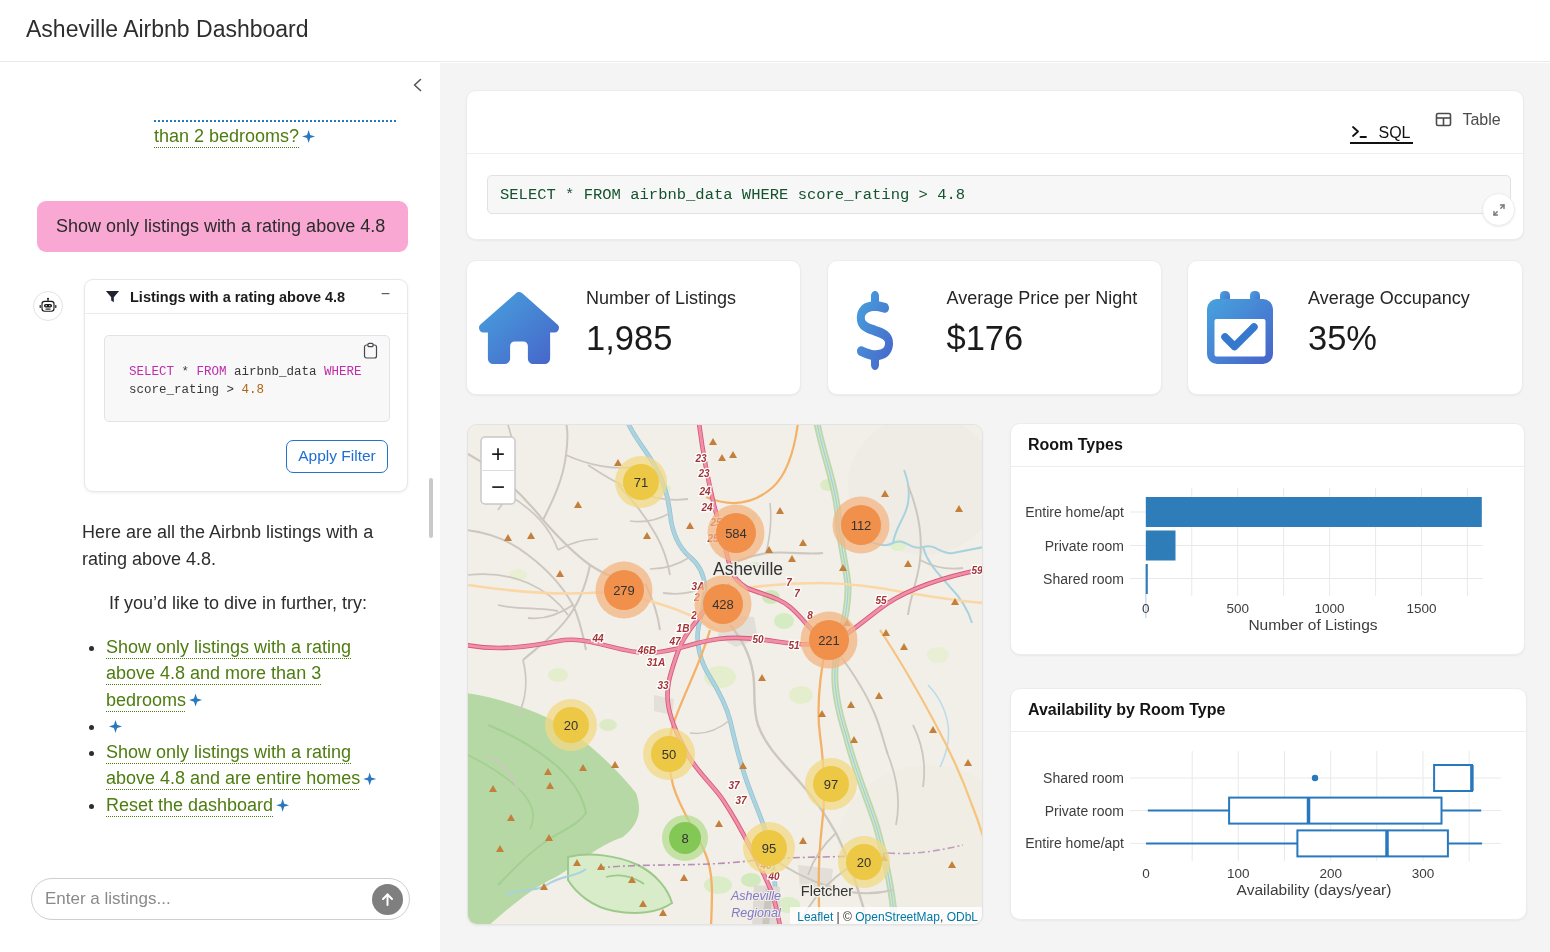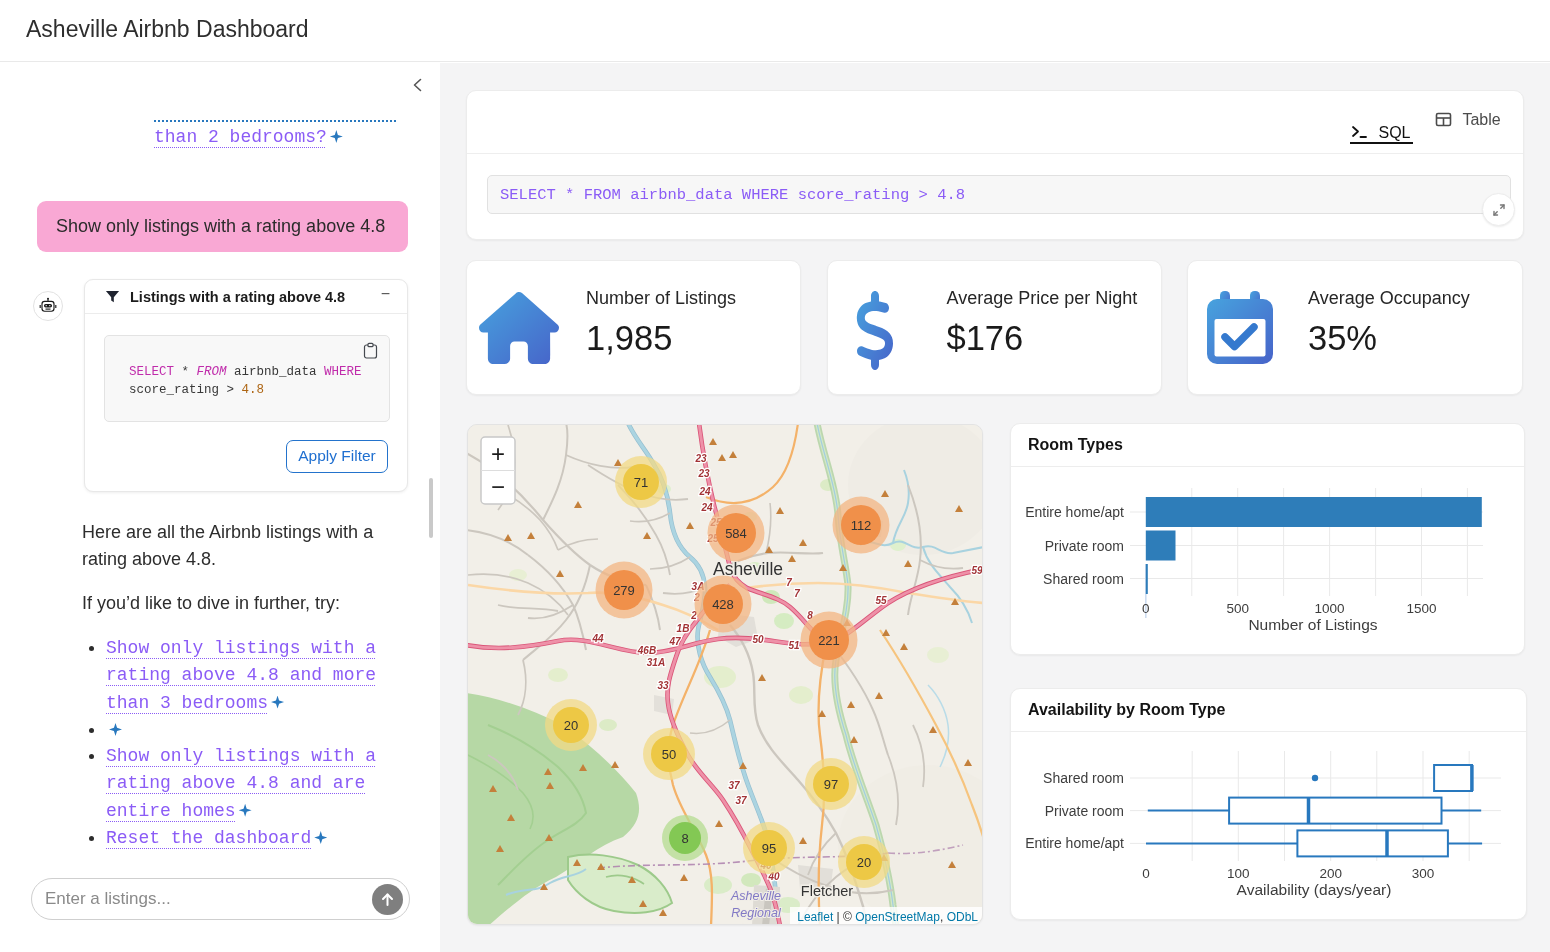--- a/index.html
+++ b/index.html
@@ -1,20 +1,20 @@
 <!DOCTYPE html>
 <html><head>
 <meta charset="utf-8">
 <style>
 * { margin:0; padding:0; box-sizing:border-box; }
 html,body { width:1550px; height:952px; font-family:"Liberation Sans", sans-serif; background:#fff; overflow:hidden; }
 #stage { position:relative; width:1550px; height:952px; }
 .abs { position:absolute; }
 .card { position:absolute; background:#fff; border:1px solid #ececec; border-radius:10px; box-shadow:0 1px 2px rgba(0,0,0,0.05); }
-.sug { color:#8b5cf6; text-decoration:underline dotted; text-decoration-thickness:1px; text-underline-offset:5px;font-family:Liberation Mono, monospace; }
+.sug { color:#4d7c0f; text-decoration:underline dotted; text-decoration-thickness:1px; text-underline-offset:5px; }
 .spark { display:inline-block; width:13px; height:13px; margin-left:3px; vertical-align:-1px; background:#2878be; clip-path:polygon(50% 0%, 62% 38%, 100% 50%, 62% 62%, 50% 100%, 38% 62%, 0% 50%, 38% 38%); }
 </style>
 </head>
 <body>
 <div id="stage">
 
   <div class="abs" style="left:0;top:0;width:1550px;height:62px;background:#fff;border-bottom:1px solid #e9e9e9;"></div>
   <div class="abs" style="left:26px;top:16px;font-size:23px;color:#2e2e2e;">Asheville Airbnb Dashboard</div>
 
   <div class="abs" style="left:440px;top:63px;width:1110px;height:889px;background:#f4f4f5;"></div>
@@ -51,28 +51,28 @@
             <path d="M1 1h14l-5.6 6.8V13l-2.8-1.8V7.8Z" fill="#1f2430"></path>
           </svg>
         <div style="position:absolute;left:45px;top:9px;font-size:14.5px;font-weight:bold;color:#1c1c1c;">Listings with a rating above 4.8</div>
         <div style="position:absolute;right:17px;top:5px;font-size:16px;color:#555;">−</div>
       </div>
       <div style="position:absolute;left:19px;top:55px;width:286px;height:87px;background:#f8f8f8;border:1px solid #e3e3e3;border-radius:5px;">
         <svg style="position:absolute;right:11px;top:6px;" width="15" height="18" viewBox="0 0 15 17" fill="none" stroke="#45494f" stroke-width="1.2">
             <rect x="1.5" y="2.5" width="12" height="13" rx="2"></rect>
             <rect x="5" y="0.8" width="5" height="3.4" rx="1" fill="#f8f8f8"></rect>
           </svg>
-        <div style="position:absolute;left:24px;top:27px;font-family:'Liberation Mono',monospace;font-size:12.5px;line-height:18px;color:#383838;"><span style="color:#c02cab;">SELECT</span> * <span style="color:#c02cab;font-style:italic;">FROM</span> airbnb_data <span style="color:#c02cab;">WHERE</span><br>score_rating &gt; <span style="color:#ad6513;">4.8</span></div>
+        <div style="position:absolute;left:24px;top:27px;font-family:'Liberation Mono',monospace;font-size:12.5px;line-height:18px;color:#383838;"><span style="color:#c02cab;">SELECT</span> * <span style="color:#c02cab;">FROM</span> airbnb_data <span style="color:#c02cab;">WHERE</span><br>score_rating &gt; <span style="color:#ad6513;">4.8</span></div>
       </div>
       <div style="position:absolute;right:19px;top:160px;width:102px;height:33px;border:1.5px solid #2373cc;border-radius:7px;color:#1f6fd0;font-size:15.5px;text-align:center;line-height:30px;">Apply Filter</div>
     </div>
 
     <div class="abs" style="left:82px;top:456px;width:312px;font-size:18px;line-height:27px;color:#2d2d2d;">
       <div>Here are all the Airbnb listings with a rating above 4.8.</div>
-      <div style="margin-top:17px;">If you’d like to dive in further, try:</div>
+      <div style="margin-top:17px;text-align:center;">If you’d like to dive in further, try:</div>
       <ul style="margin-top:17px;padding-left:24px;line-height:26.3px;">
         <li><span class="sug">Show only listings with a rating above 4.8 and more than 3 bedrooms</span><span class="spark"></span></li>
         <li><span class="spark"></span></li>
         <li><span class="sug">Show only listings with a rating above 4.8 and are entire homes</span><span class="spark"></span></li>
         <li><span class="sug">Reset the dashboard</span><span class="spark"></span></li>
       </ul>
     </div>
 
     <div class="abs" style="left:31px;top:815px;width:379px;height:42px;border:1.5px solid #cfcfcf;border-radius:21px;background:#fff;">
       <div style="position:absolute;left:13px;top:10px;font-size:17px;color:#8a8a8a;">Enter a listings...</div>
@@ -100,21 +100,21 @@
       <div style="position:absolute;left:968px;top:20px;height:26px;">
         <svg style="vertical-align:-3px;" width="17" height="17" viewBox="0 0 17 17" fill="none" stroke="#4b4b4b" stroke-width="1.6">
             <rect x="1.5" y="2.5" width="14" height="12" rx="1.5"></rect>
             <line x1="1.5" y1="7" x2="15.5" y2="7"></line>
             <line x1="8.5" y1="7" x2="8.5" y2="14.5"></line>
           </svg>
         <span style="font-size:16px;color:#4b4b4b;margin-left:6px;">Table</span>
       </div>
     </div>
     <div style="position:absolute;left:20px;top:84px;width:1024px;height:39px;background:#f7f7f7;border:1px solid #e1e1e1;border-radius:5px;">
-      <div style="position:absolute;left:12px;top:10px;font-family:'Liberation Mono',monospace;font-size:15.5px;color:#8b5cf6;">SELECT * FROM airbnb_data WHERE score_rating &gt; 4.8</div>
+      <div style="position:absolute;left:12px;top:10px;font-family:'Liberation Mono',monospace;font-size:15.5px;color:#14532d;">SELECT * FROM airbnb_data WHERE score_rating &gt; 4.8</div>
     </div>
     <div style="position:absolute;left:1015px;top:102px;width:33px;height:33px;border-radius:50%;background:#fff;border:1px solid #ededed;box-shadow:0 1px 2px rgba(0,0,0,0.08);">
       <svg style="position:absolute;left:10px;top:10px;" width="12" height="12" viewBox="0 0 12 12" fill="none" stroke="#777" stroke-width="1.4" stroke-linecap="round" stroke-linejoin="round">
           <polyline points="7.5,1 11,1 11,4.5"></polyline>
           <polyline points="4.5,11 1,11 1,7.5"></polyline>
           <line x1="11" y1="1" x2="7.8" y2="4.2"></line>
           <line x1="1" y1="11" x2="4.2" y2="7.8"></line>
         </svg>
     </div>
   </div>

